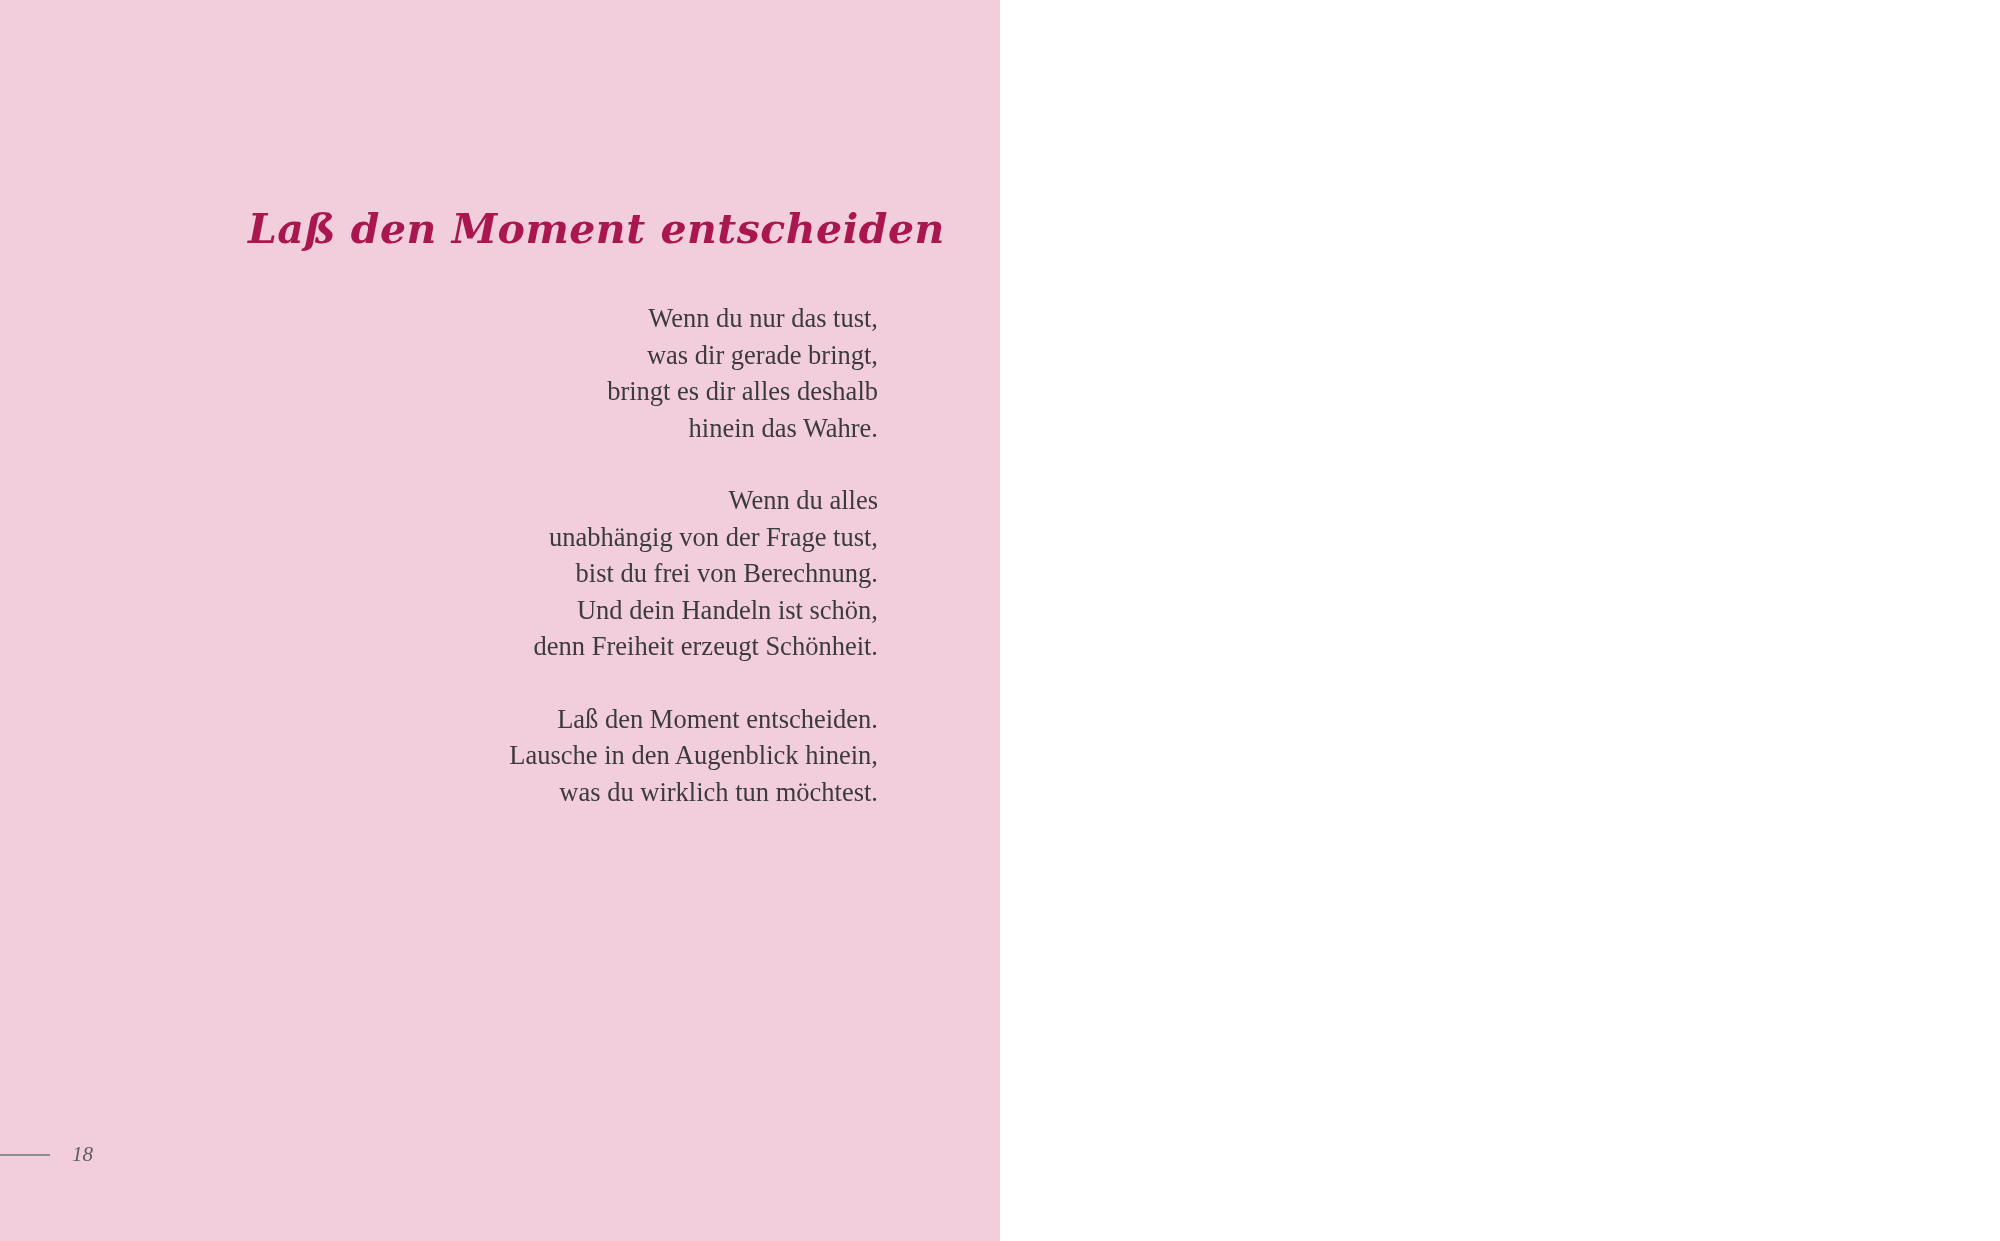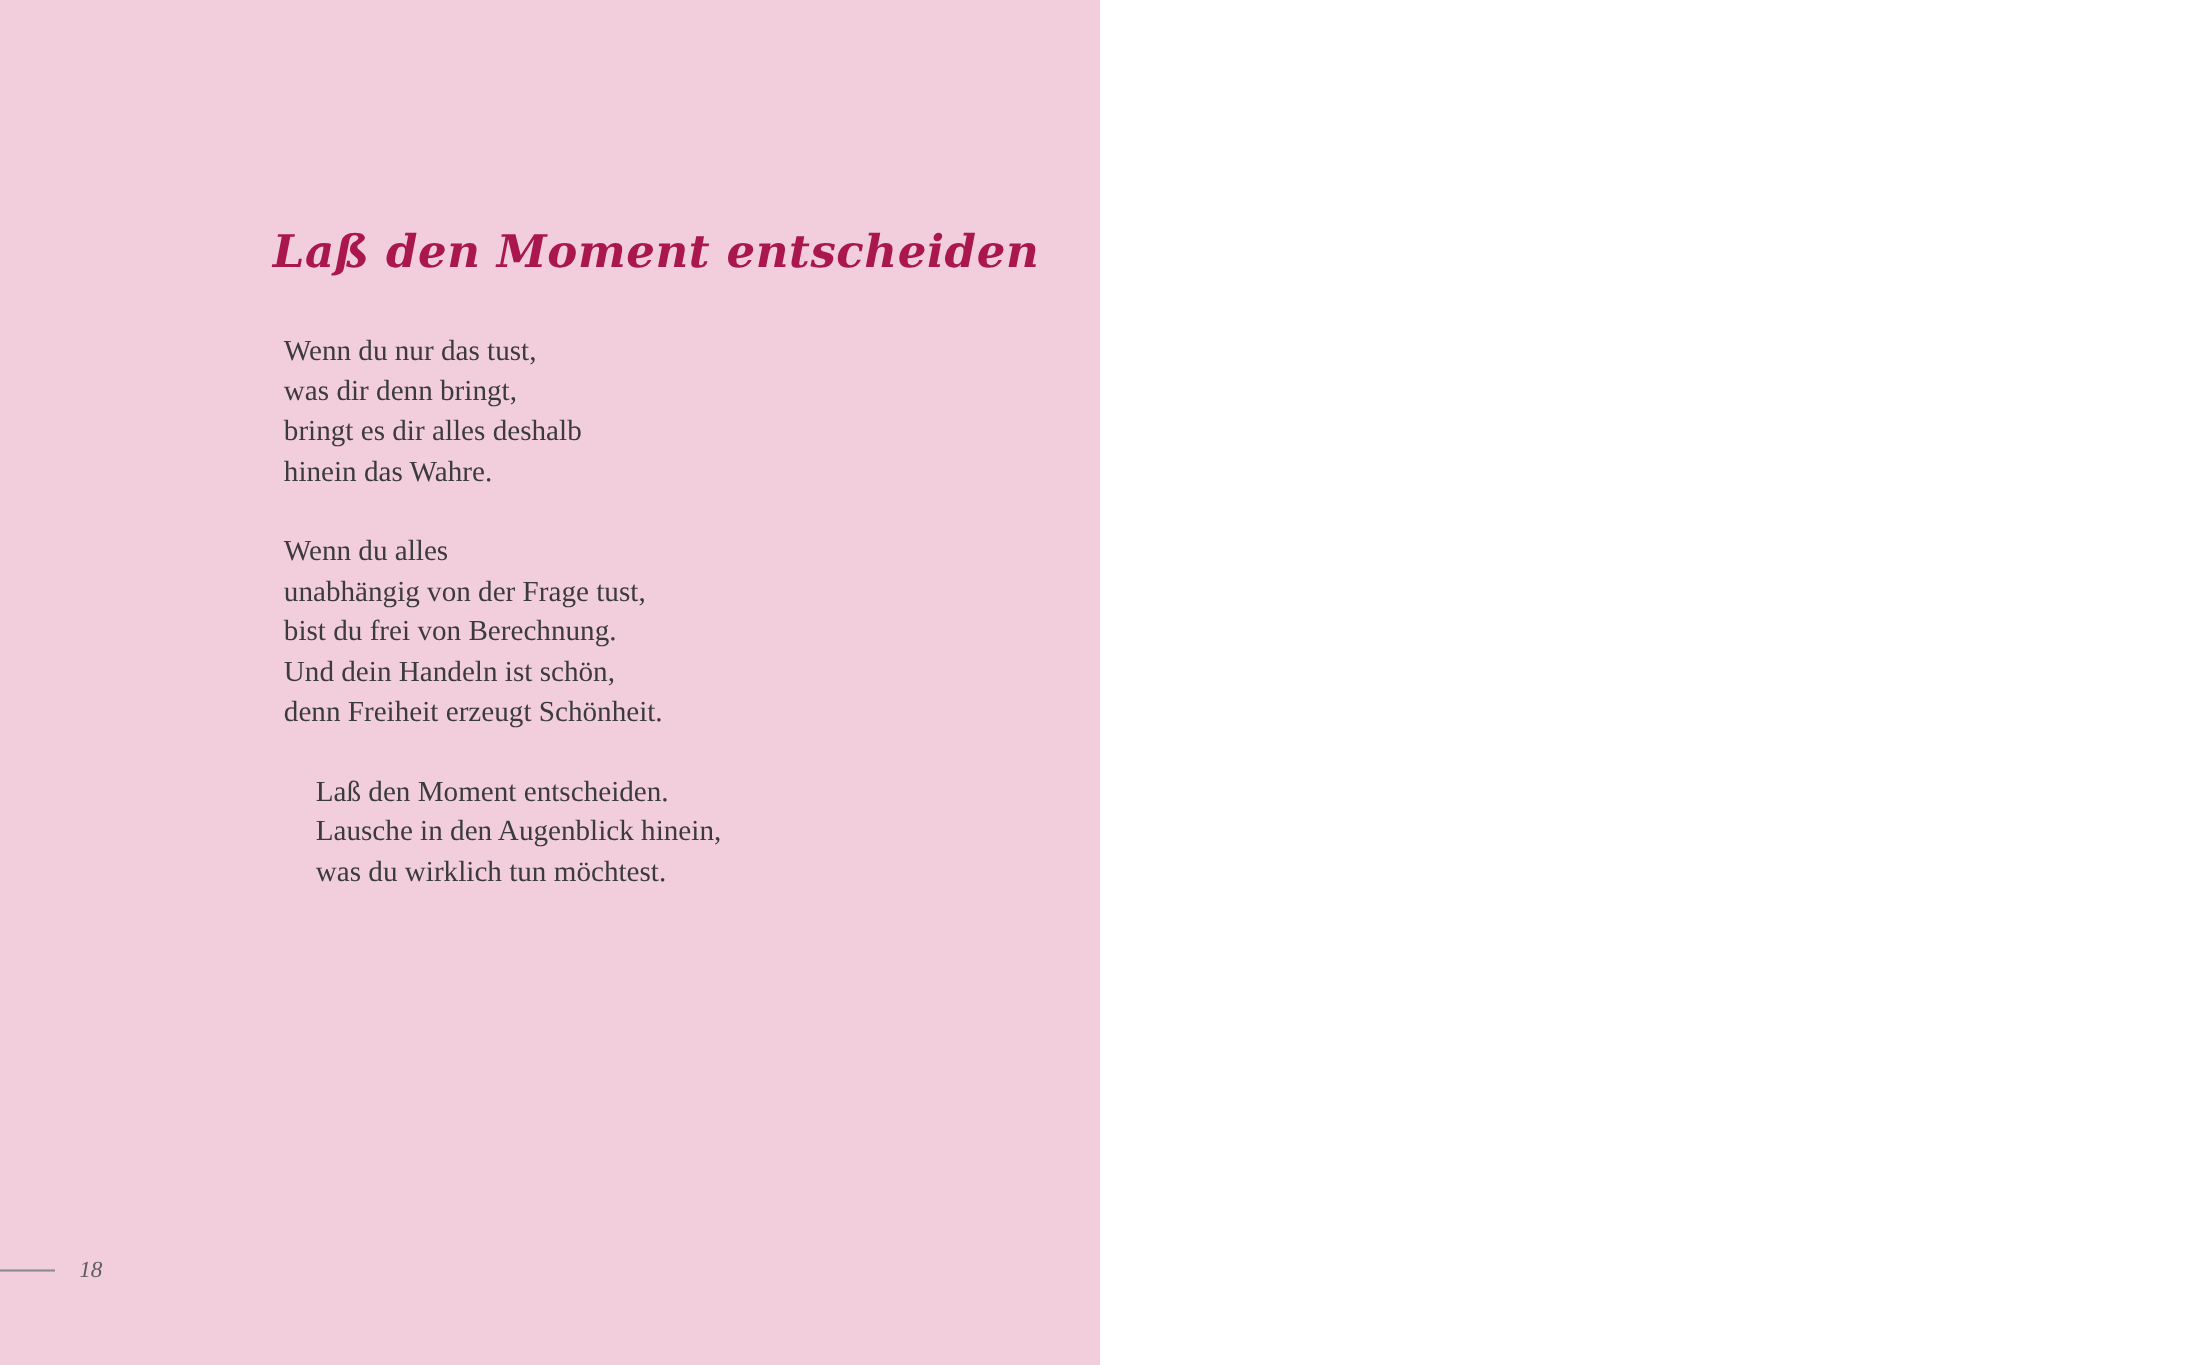--- a/index.html
+++ b/index.html
@@ -63,20 +63,21 @@
   .stanza {
     margin: 0 0 36px 0;
   }
   .stanza:last-child {
     margin-bottom: 0;
     margin-left: 29px;
   }
   .line {
     display: block;
     white-space: nowrap;
+    text-align: right;
   }
   
   .folio-wrap {
     position: absolute;
     left: 0;
     bottom: 74px;
     display: flex;
     align-items: center;
   }
   .folio-rule {
@@ -98,21 +99,21 @@
 
 <div class="spread">
 
   <div class="page-left">
 
     <div class="poem-title left">Laß den Moment entscheiden</div>
 
     <div class="poem-body left">
       <p class="stanza">
         <span class="line">Wenn du nur das tust,</span>
-        <span class="line">was dir denn bringt,</span>
+        <span class="line">was dir gerade bringt,</span>
         <span class="line">bringt es dir alles deshalb</span>
         <span class="line">hinein das Wahre.</span>
       </p>
       <p class="stanza">
         <span class="line">Wenn du alles</span>
         <span class="line">unabhängig von der Frage tust,</span>
         <span class="line">bist du frei von Berechnung.</span>
         <span class="line">Und dein Handeln ist schön,</span>
         <span class="line">denn Freiheit erzeugt Schönheit.</span>
       </p>

